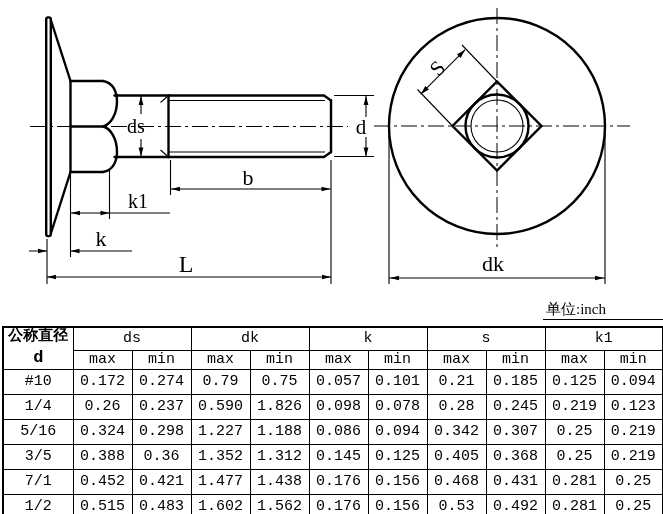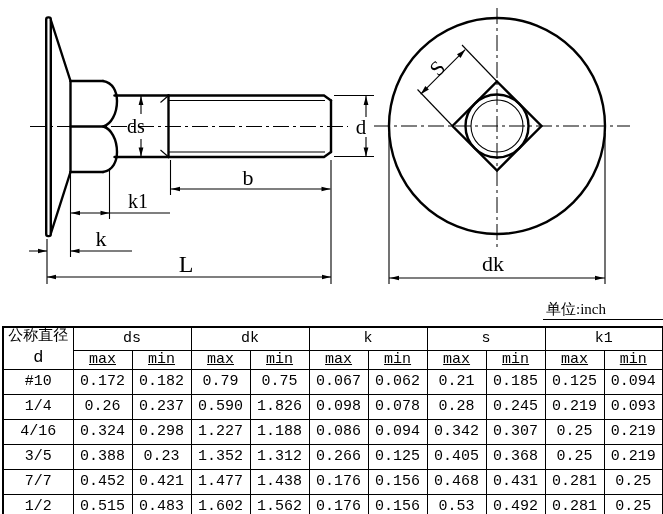--- a/index.html
+++ b/index.html
@@ -16,22 +16,22 @@
         border-bottom:1.5px solid #000;font-size:15px;line-height:18px;
         font-family:"Liberation Serif",serif;padding-left:3px;}
 
   table.dim{position:absolute;left:2px;top:326px;width:660px;border-collapse:collapse;
         table-layout:fixed;border:2px solid #000;background:#fff;}
   table.dim td{border:1px solid #000;text-align:center;vertical-align:middle;padding:0;
         font-family:"Liberation Mono","DejaVu Sans Mono",monospace;font-size:15px;color:#000;}
   tr.grow{height:22px;}
   tr.srow{height:18px;}
   td.grp{font-family:"Liberation Serif",serif;font-size:20px;}
-  td.sub{font-size:14px;text-decoration:underline;}
-  td.corner{font-size:13px;line-height:1.25;font-family:"Liberation Serif",serif;}
+  td.sub{font-size:14px;}
+  td.corner{font-size:13px;line-height:1.25;font-family:"Liberation Serif",serif;font-weight:bold;}
   td.corner .d2{font-size:17px;}
   tbody td{height:24px;}
 </style>
 </head>
 <body>
 
 <div class="stage">
 
   <svg width="663" height="300" viewBox="0 0 663 300">
 
@@ -161,71 +161,71 @@
         <td class="sub">max</td>
         <td class="sub">min</td>
         <td class="sub">max</td>
         <td class="sub">min</td>
       </tr>
     </thead>
     <tbody id="tbody">
         <tr>
           <td>#10</td>
           <td>0.172</td>
-          <td>0.182</td>
+          <td>0.274</td>
           <td>0.79</td>
           <td>0.75</td>
-          <td>0.067</td>
-          <td>0.062</td>
+          <td>0.057</td>
+          <td>0.101</td>
           <td>0.21</td>
           <td>0.185</td>
           <td>0.125</td>
           <td>0.094</td>
         </tr>
         <tr>
           <td>1/4</td>
           <td>0.26</td>
           <td>0.237</td>
           <td>0.590</td>
           <td>1.826</td>
           <td>0.098</td>
           <td>0.078</td>
           <td>0.28</td>
           <td>0.245</td>
           <td>0.219</td>
-          <td>0.093</td>
-        </tr>
-        <tr>
-          <td>4/16</td>
+          <td>0.123</td>
+        </tr>
+        <tr>
+          <td>5/16</td>
           <td>0.324</td>
           <td>0.298</td>
           <td>1.227</td>
           <td>1.188</td>
           <td>0.086</td>
           <td>0.094</td>
           <td>0.342</td>
           <td>0.307</td>
           <td>0.25</td>
           <td>0.219</td>
         </tr>
         <tr>
           <td>3/5</td>
           <td>0.388</td>
-          <td>0.23</td>
+          <td>0.36</td>
           <td>1.352</td>
           <td>1.312</td>
-          <td>0.266</td>
+          <td>0.145</td>
           <td>0.125</td>
           <td>0.405</td>
           <td>0.368</td>
           <td>0.25</td>
           <td>0.219</td>
         </tr>
         <tr>
-          <td>7/7</td>
+          <td>7/1</td>
           <td>0.452</td>
           <td>0.421</td>
           <td>1.477</td>
           <td>1.438</td>
           <td>0.176</td>
           <td>0.156</td>
           <td>0.468</td>
           <td>0.431</td>
           <td>0.281</td>
           <td>0.25</td>

